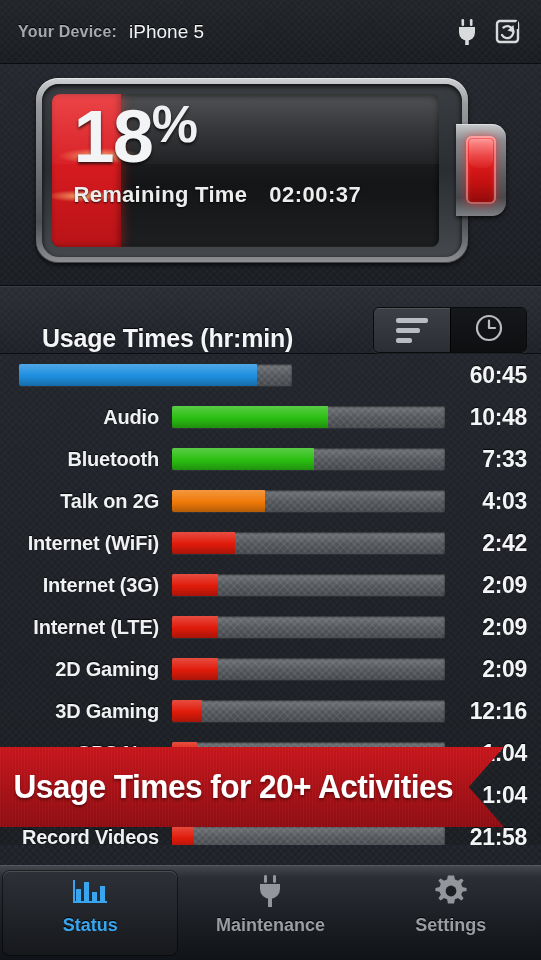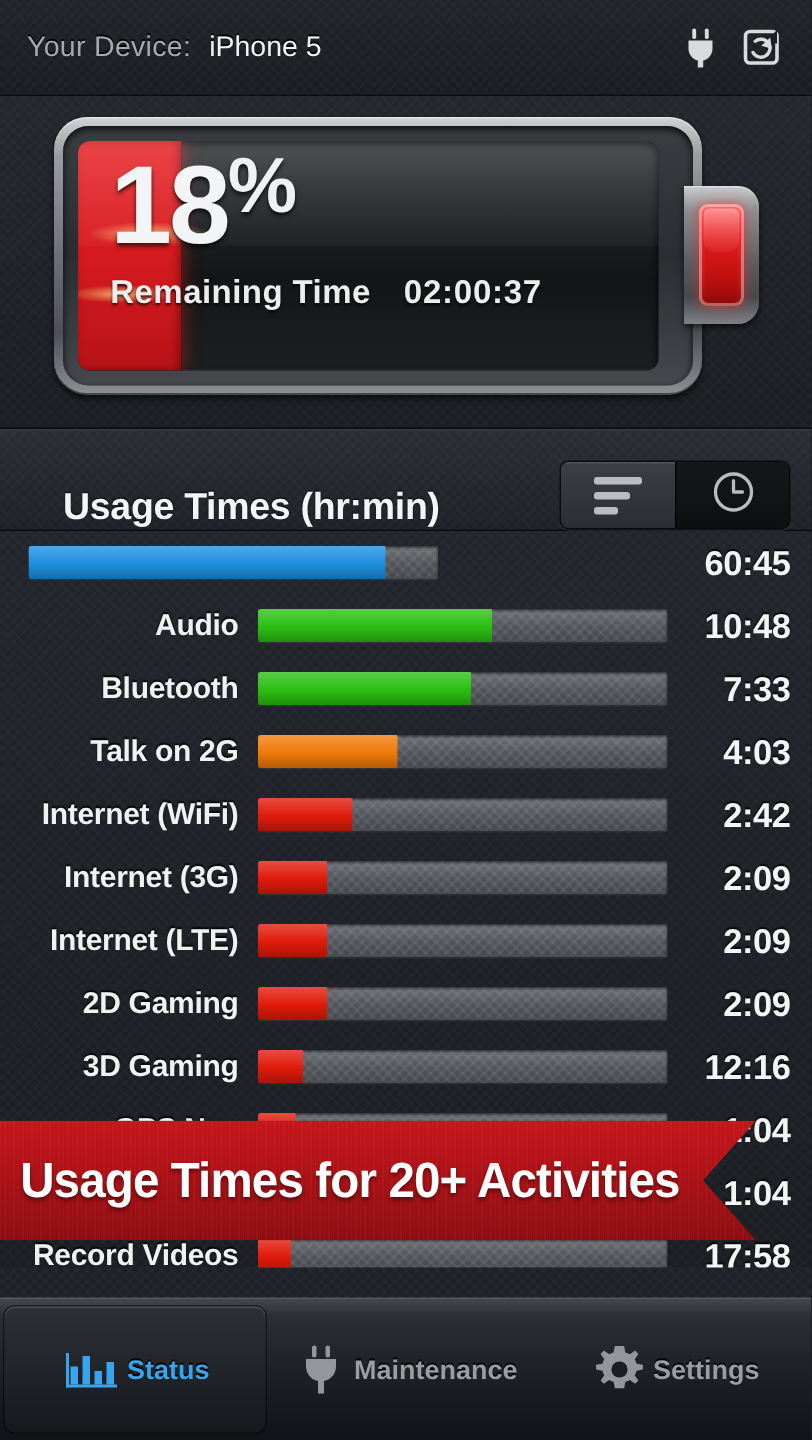--- a/index.html
+++ b/index.html
@@ -32,22 +32,22 @@
     display: flex;
     align-items: center;
     padding: 0 14px 0 18px;
     background:
       repeating-linear-gradient(45deg, rgba(255,255,255,.015) 0 2px, rgba(0,0,0,0) 2px 5px),
       repeating-linear-gradient(-45deg, rgba(255,255,255,.015) 0 2px, rgba(0,0,0,0) 2px 5px),
       linear-gradient(180deg, #212429 0%, #191c21 100%);
     border-bottom: 1px solid #0c0d10;
   }
   .topbar .dev-label {
-    font-size: 19px;
-    font-weight: normal;
+    font-size: 16px;
+    font-weight: bold;
     color: #a6a9ad;
     letter-spacing: .2px;
     text-shadow: 0 -1px 0 #000;
   }
   .topbar .dev-name {
     font-size: 19px;
     font-weight: normal;
     color: #f2f3f4;
     margin-left: 12px;
     text-shadow: 0 -1px 0 #000;
@@ -357,22 +357,22 @@
     left: 0; bottom: 0;
     width: 541px;
     height: 95px;
     display: flex;
     background: linear-gradient(180deg, #44484e 0%, #2b2e34 12%, #1b1e23 60%, #101317 100%);
     border-top: 1px solid #55595f;
   }
   .tab {
     flex: 1;
     display: flex;
+    flex-direction: column;
     align-items: center;
-    justify-content: center;
     gap: 4px;
     cursor: pointer;
     margin: 5px 3px;
     border-radius: 7px;
   }
   .tab.active {
     background: linear-gradient(180deg, #2d3137 0%, #16181c 100%);
     box-shadow: inset 0 1px 0 rgba(255,255,255,.14), 0 0 0 1px rgba(0,0,0,.5);
   }
   .tab-icon { height: 40px; display: flex; align-items: center; justify-content: center; }
@@ -537,21 +537,21 @@
           <span class="track">
             <span class="fill" style="width: 9%; background: linear-gradient(rgb(224, 27, 11) 0%, rgb(224, 27, 11) 55%, rgba(0, 0, 0, 0.25) 100%), rgb(224, 27, 11);"></span>
           </span>
           <span class="row-value">1:04</span>
         </div>
         <div class="row">
           <span class="row-label">Record Videos</span>
           <span class="track">
             <span class="fill" style="width: 8%; background: linear-gradient(rgb(224, 27, 11) 0%, rgb(224, 27, 11) 55%, rgba(0, 0, 0, 0.25) 100%), rgb(224, 27, 11);"></span>
           </span>
-          <span class="row-value">17:58</span>
+          <span class="row-value">21:58</span>
         </div>
       </div>
 
     <div class="ribbon">
       <span class="ribbon-text">Usage Times for 20+ Activities</span>
     </div>
   </div>
 
   <div class="tabbar">
 

